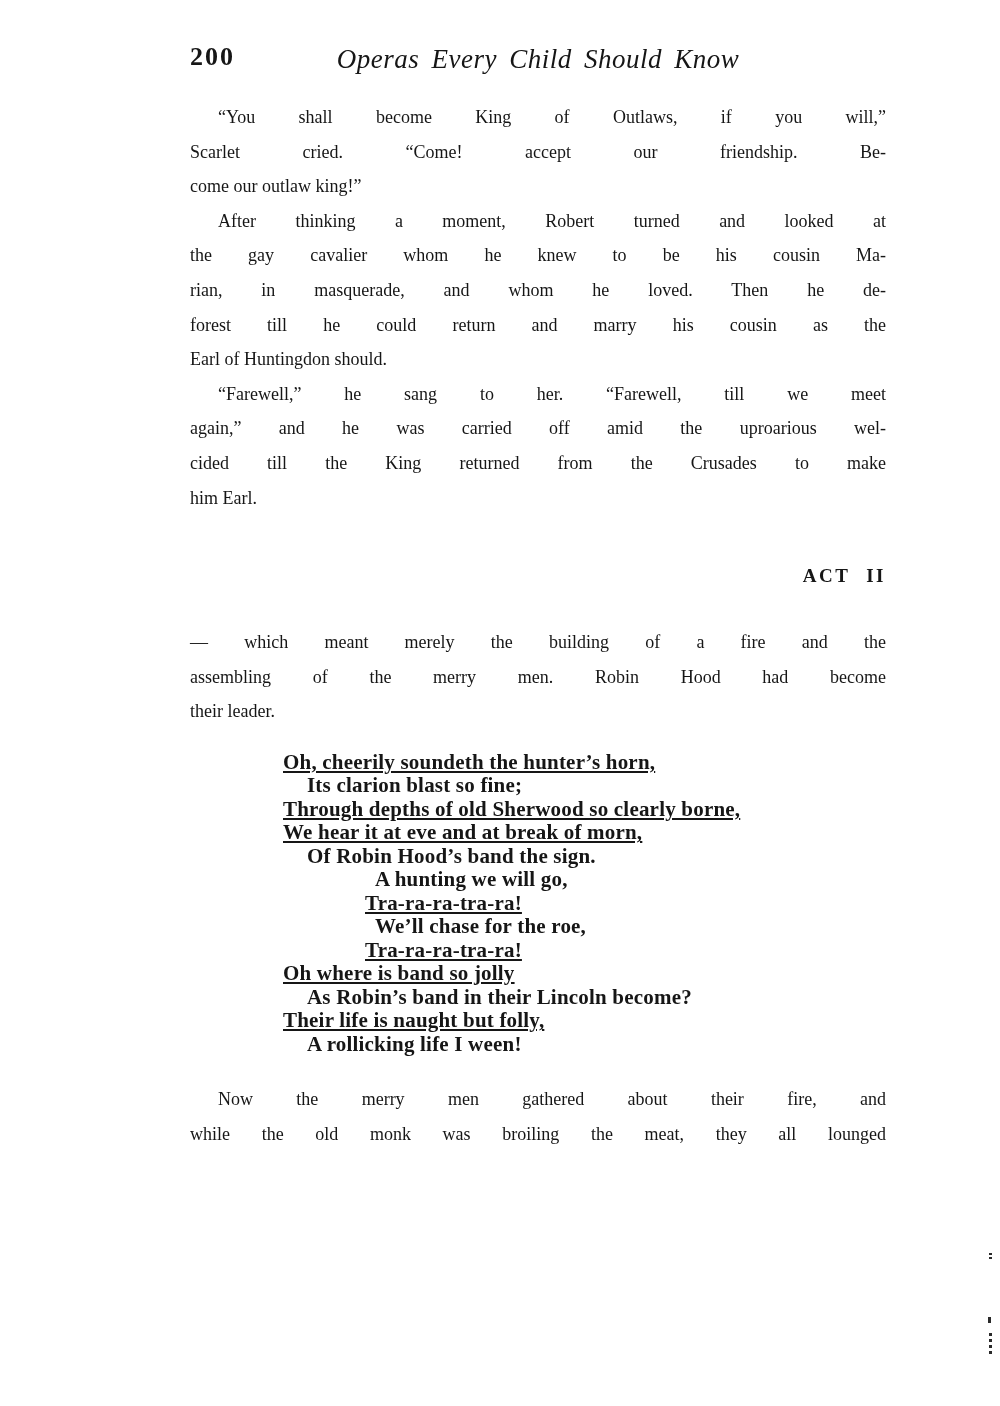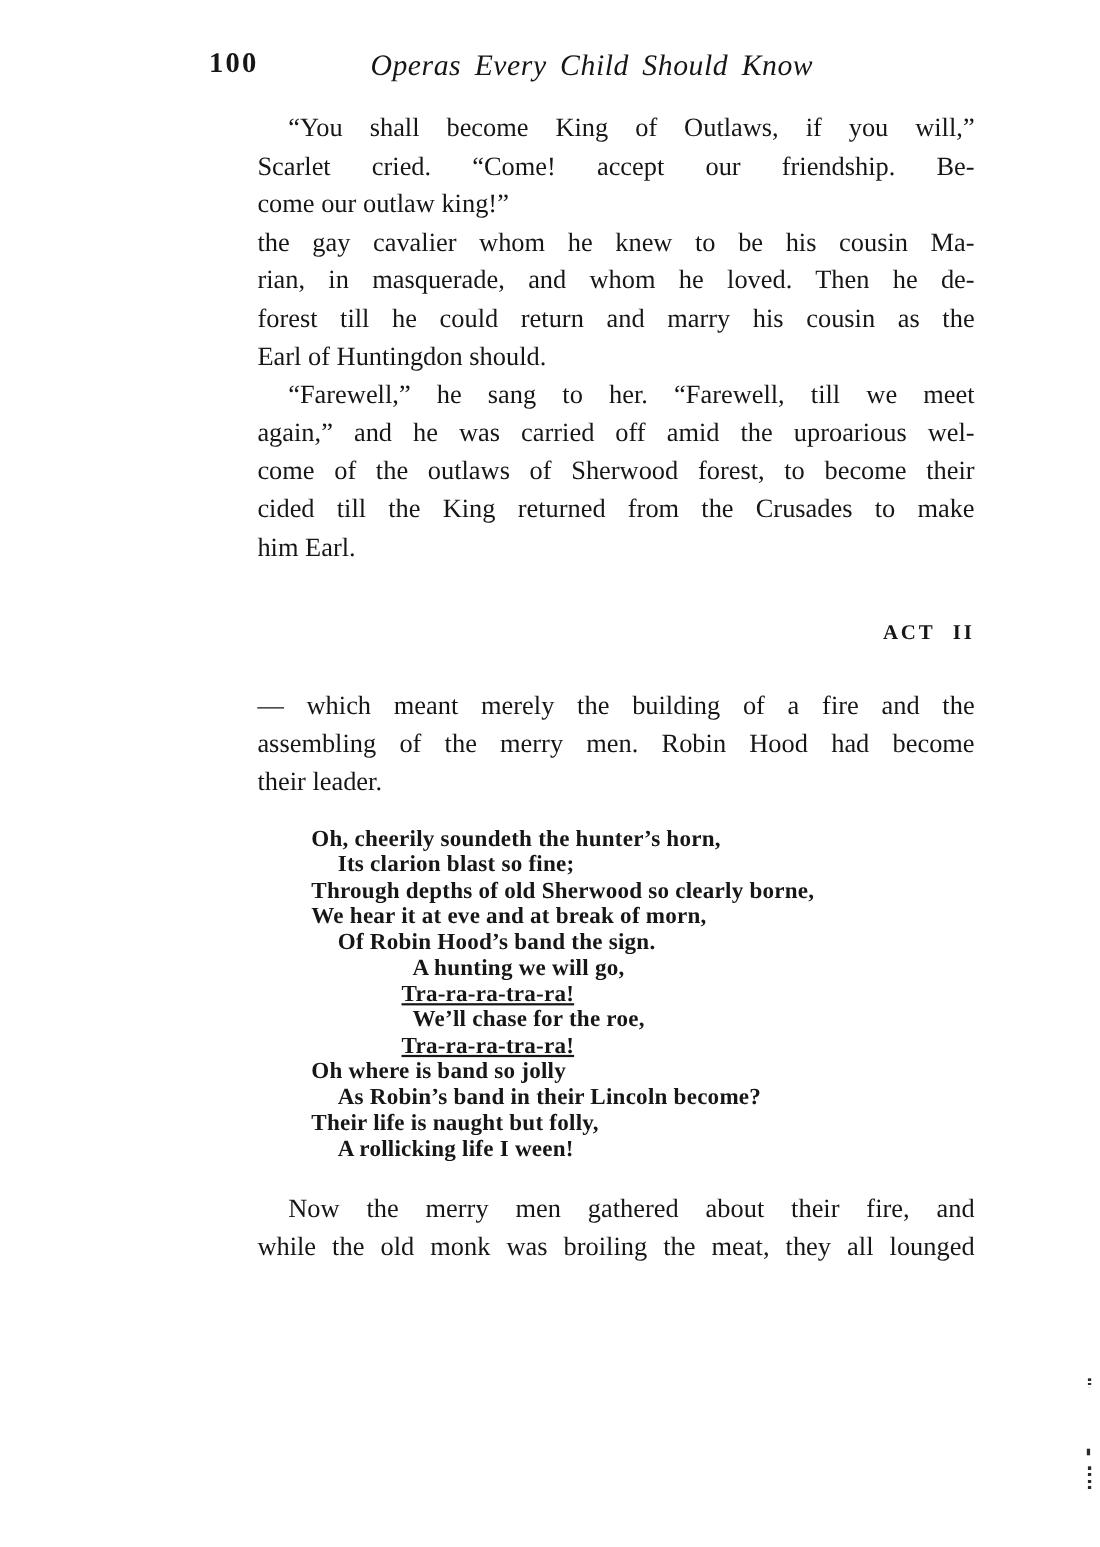--- a/index.html
+++ b/index.html
@@ -37,26 +37,25 @@
     word-spacing: 5px;
     letter-spacing: 0.5px;
   }
   .text-col {
     margin-left: 190px;
     width: 696px;
   }
   .para { margin-top: 0; }
   .para.p-first { margin-top: 22px; }
   .line {
-    font-size: 24px;
+    font-size: 18px;
     line-height: 34.6px;
     text-align: justify;
     text-align-last: justify;
     white-space: normal;
-    margin-left: 44px;
   }
   .line.first { text-indent: 28px; }
   .line.end { text-align-last: left; }
   .sc { font-variant: small-caps; letter-spacing: 0.5px; }
   .act-heading {
     margin-top: 50px;
     margin-bottom: 38px;
     text-align: right;
     font-size: 19px;
     font-weight: bold;
@@ -66,61 +65,61 @@
   .verse {
     margin-top: 22px;
     margin-left: 93px;
   }
   .vline {
     font-size: 21px;
     line-height: 23.5px;
     font-weight: bold;
     letter-spacing: 0.2px;
   }
-  .vline.i0 { margin-left: 0; }
+  .vline.i0 { margin-left: 0; text-decoration: underline; }
   .vline.i1 { margin-left: 24px; }
   .vline.i2 { margin-left: 92px; }
   .vline.i3 { margin-left: 82px; text-decoration: underline; }
   .closing { margin-top: 26px; }
   .artifact {
     position: absolute;
     width: 3px;
     background: #2a2a2a;
   }
   .a1 { left: 989px; top: 1253px; height: 8px;
         background: repeating-linear-gradient(#2a2a2a 0 2px, transparent 2px 4px); }
   .a2 { left: 988px; top: 1317px; height: 6px; background: #2a2a2a; }
   .a3 { left: 989px; top: 1333px; height: 22px;
         background: repeating-linear-gradient(#2a2a2a 0 3px, transparent 3px 6px); }
 </style>
 </head>
 <body>
 
 <div class="page">
   <header class="header">
-    <span class="pagenum">100</span>
+    <span class="pagenum">200</span>
     <span class="running-title">Operas Every Child Should Know</span>
   </header>
 
   <main class="text-col">
       <div class="para p-first">
         <div class="line first">“You shall become King of Outlaws, if you will,”</div>
         <div class="line">Scarlet cried.  “Come! accept our friendship.  Be-</div>
         <div class="line end">come our outlaw king!”</div>
       </div>
       <div class="para">
+        <div class="line first">After thinking a moment, Robert turned and looked at</div>
         <div class="line">the gay cavalier whom he knew to be his cousin Ma-</div>
         <div class="line">rian, in masquerade, and whom he loved.  Then he de-</div>
         <div class="line">forest till he could return and marry his cousin as the</div>
         <div class="line end">Earl of Huntingdon should.</div>
       </div>
       <div class="para">
         <div class="line first">“Farewell,” he sang to her.   “Farewell, till we meet</div>
         <div class="line">again,” and he was carried off amid the uproarious wel-</div>
-        <div class="line">come of the outlaws of Sherwood forest, to become their</div>
         <div class="line">cided till the King returned from the Crusades to make</div>
         <div class="line end">him Earl.</div>
       </div>
       <div class="act-heading">ACT II</div>
       <div class="para">
         <div class="line">— which meant merely the building of a fire and the</div>
         <div class="line">assembling of the merry men.   Robin Hood had become</div>
         <div class="line end">their leader.</div>
       </div>
       <div class="verse">

